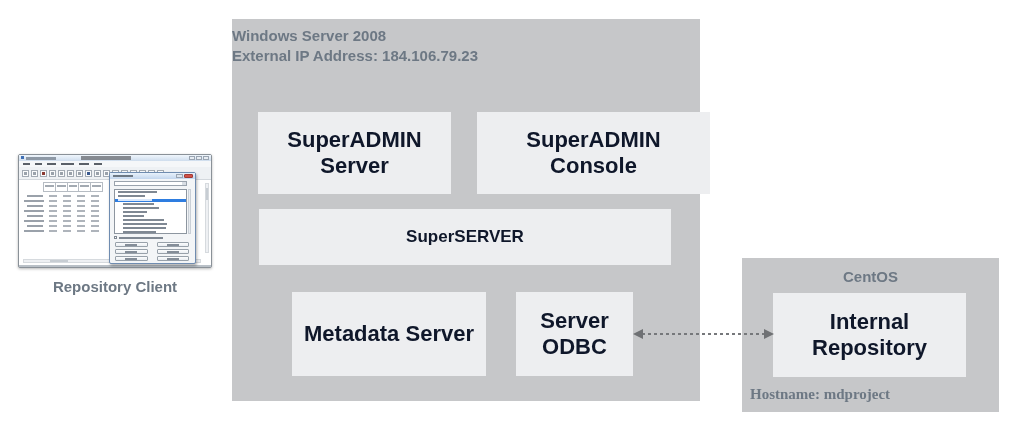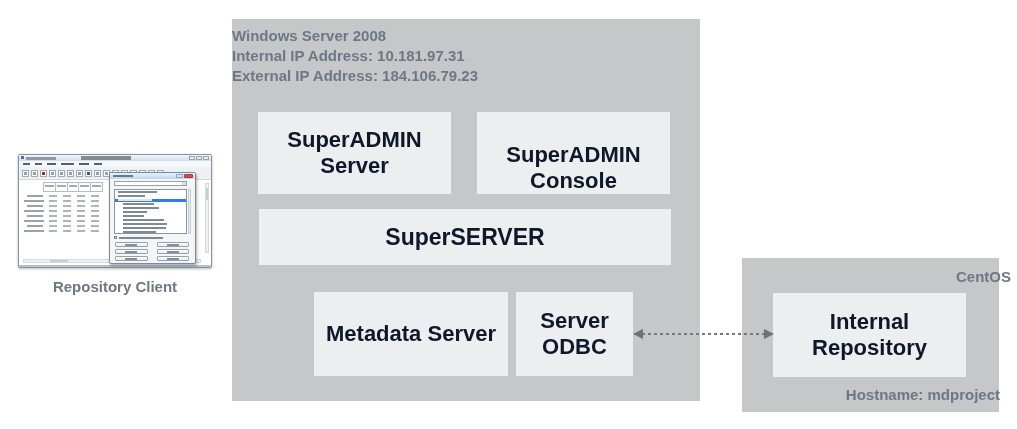--- a/index.html
+++ b/index.html
@@ -10,28 +10,28 @@
   .gray-box{position:absolute;background:#c6c7c9;}
   .win-box{left:232px;top:19px;width:468px;height:382px;}
   .centos-box{left:742px;top:258px;width:257px;height:154px;}
 
   .slate{color:#6d7884;font-weight:bold;font-size:15px;}
   .box-header{position:absolute;left:0;top:7px;width:100%;text-align:left;line-height:20px;}
 
   .component{position:absolute;background:#edeef0;display:flex;align-items:center;justify-content:center;
              text-align:center;color:#0f172a;font-weight:bold;font-size:22px;line-height:26px;padding:0 6px;box-sizing:border-box;}
   .c-sa-server{left:26px;top:93px;width:193px;height:82px;}
-  .c-sa-console{left:245px;top:93px;width:193px;height:82px;align-items:flex-end;}
-  .c-superserver{left:27px;top:190px;width:412px;height:56px;font-size:23px;}
-  .c-md-server{left:82px;top:273px;width:194px;height:84px;}
+  .c-sa-console{left:245px;top:93px;width:233px;height:82px;}
+  .c-superserver{left:27px;top:190px;width:412px;height:56px;font-size:17px;}
+  .c-md-server{left:60px;top:273px;width:194px;height:84px;}
   .c-odbc{left:284px;top:273px;width:117px;height:84px;}
   .c-repo{left:31px;top:35px;width:193px;height:84px;}
 
-  .centos-title{position:absolute;top:10px;left:0;width:100%;text-align:right;margin-left:12px;}
-  .centos-host{position:absolute;bottom:9px;left:1px;width:100%;text-align:right;}
+  .centos-title{position:absolute;top:10px;left:0;width:100%;text-align:center;}
+  .centos-host{position:absolute;bottom:9px;left:8px;width:100%;text-align:left;font-family:Liberation Serif, serif;}
 
   
   .arrow-line{position:absolute;left:642px;top:333px;width:123px;height:2px;z-index:5;
               background:repeating-linear-gradient(90deg,#76787b 0 3px,transparent 3px 6px);}
   .arrow-head{position:absolute;width:0;height:0;z-index:5;}
   .head-left{left:633px;top:329px;border-right:10px solid #6f7174;border-top:5px solid transparent;border-bottom:5px solid transparent;}
   .head-right{left:764px;top:329px;border-left:10px solid #6f7174;border-top:5px solid transparent;border-bottom:5px solid transparent;}
 
   
   .client-caption{position:absolute;left:0;top:277px;width:230px;text-align:center;line-height:19px;font-size:15px;}
@@ -223,21 +223,20 @@
     </div>
   </div>
 
   <div class="client-caption slate">
     <div>Repository Client</div>
   </div>
 
   <div class="gray-box win-box">
     <div class="box-header slate">
       <div>Windows Server 2008</div>
-      <div>Internal IP Address: 10.181.97.31</div>
       <div>External IP Address: 184.106.79.23</div>
     </div>
     <div class="component c-sa-server">
       <span>SuperADMIN Server</span>
     </div>
     <div class="component c-sa-console">
       <span>SuperADMIN Console</span>
     </div>
     <div class="component c-superserver">
       <span>SuperSERVER</span>

